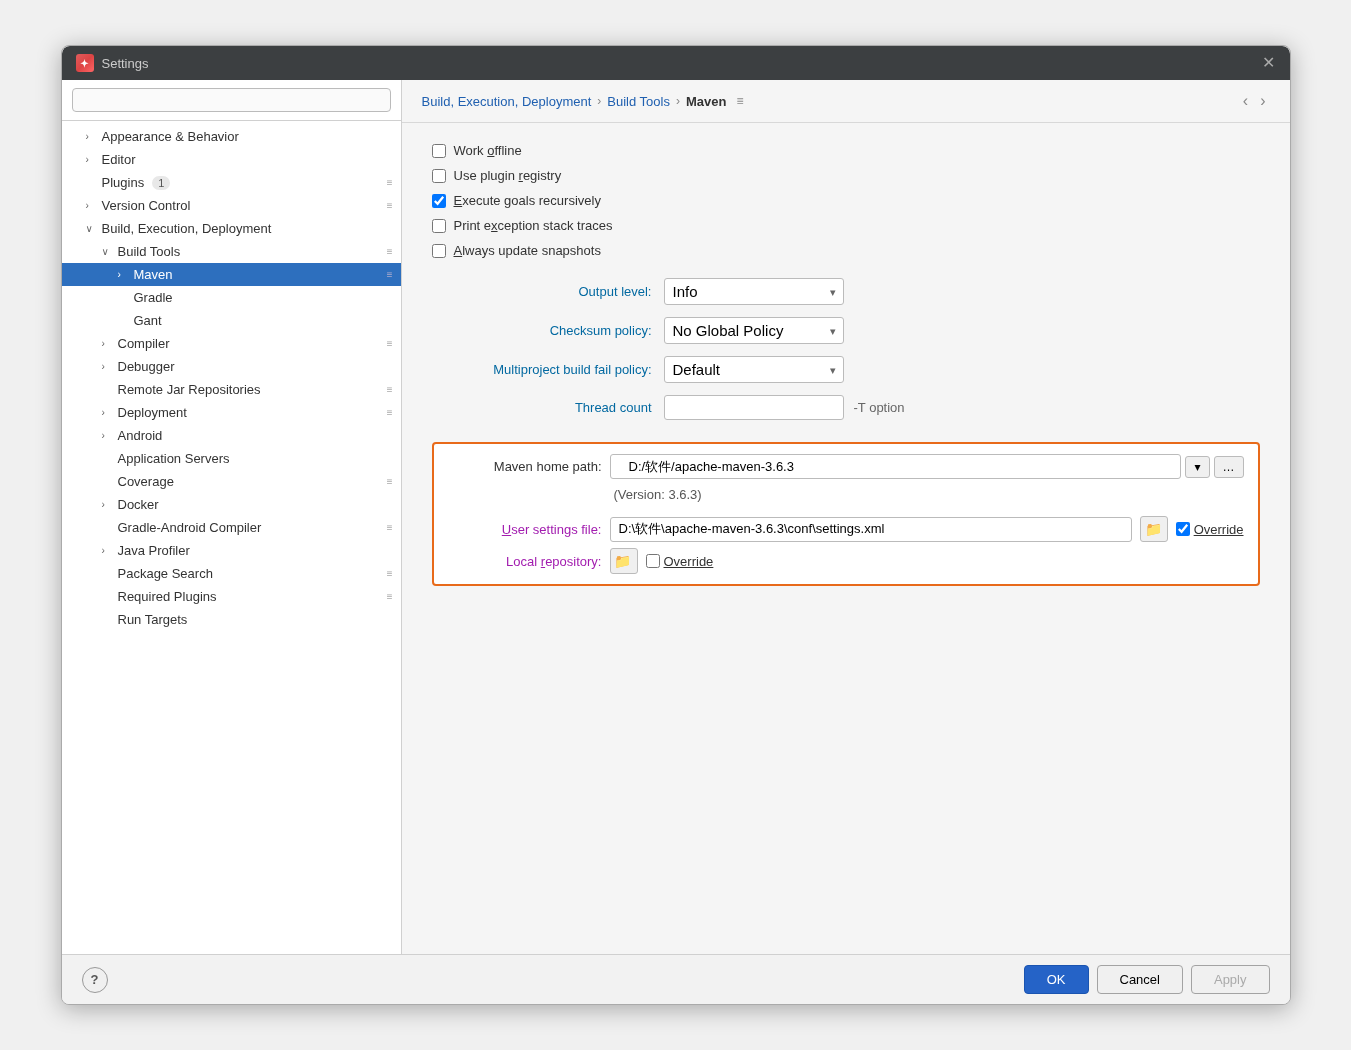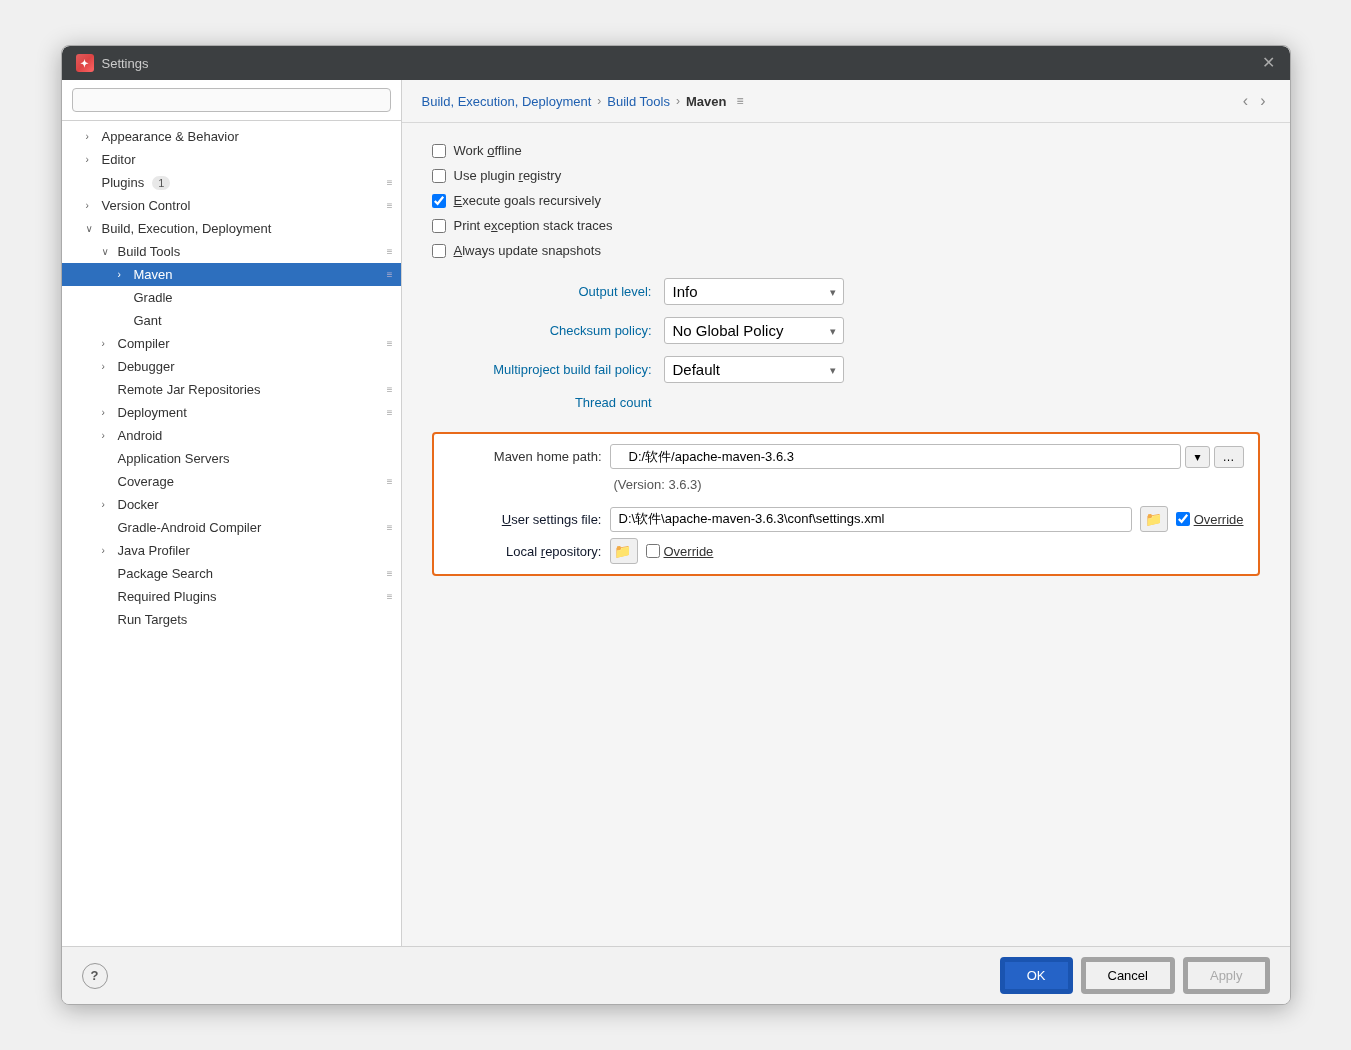--- a/index.html
+++ b/index.html
@@ -311,21 +311,21 @@
     }
     .file-row {
       display: flex;
       align-items: center;
       gap: 8px;
       margin-top: 6px;
     }
     .file-label {
       width: 154px;
       font-size: 13px;
-      color: #0f172a;
+      color: #a21caf;
       text-align: right;
       flex-shrink: 0;
     }
     .file-label u { text-decoration: underline; }
     .file-input {
       flex: 1;
       padding: 4px 8px;
       border: 1px solid #bbb;
       border-radius: 3px;
       font-size: 13px;
@@ -393,21 +393,21 @@
     }
     .footer-btns {
       display: flex;
       gap: 8px;
     }
     .btn {
       padding: 6px 22px;
       border-radius: 4px;
       font-size: 13px;
       cursor: pointer;
-      border: 5px solid #a3a3a3;
+      border: 1px solid #a3a3a3;
       background: #f0f0f0;
       text-align: center;
     }
     .btn-primary {
       background: #2563c7;
       color: white;
       border-color: #1a54b0;
     }
     .btn-disabled {
       color: #aaa;
@@ -644,20 +644,24 @@
                 <option>Fail at End</option>
                 <option>Fail Fast</option>
                 <option>Never Fail</option>
               </select>
             </div>
           </div>
         </div>
 
         <div class="form-row">
           <span class="form-label">Thread count</span>
+          <div class="form-control">
+            <input type="text" class="text-input" value="" style="width: 180px;">
+            <span class="t-option">-T option</span>
+          </div>
         </div>
 
         <div style="height:6px;"></div>
 
         <div class="highlight-box">
 
           <div class="maven-home-row">
             <span class="maven-home-label">Maven home path:</span>
             <div class="maven-combo">
               <input type="text" class="maven-path-input" value="D:/软件/apache-maven-3.6.3" style="">

